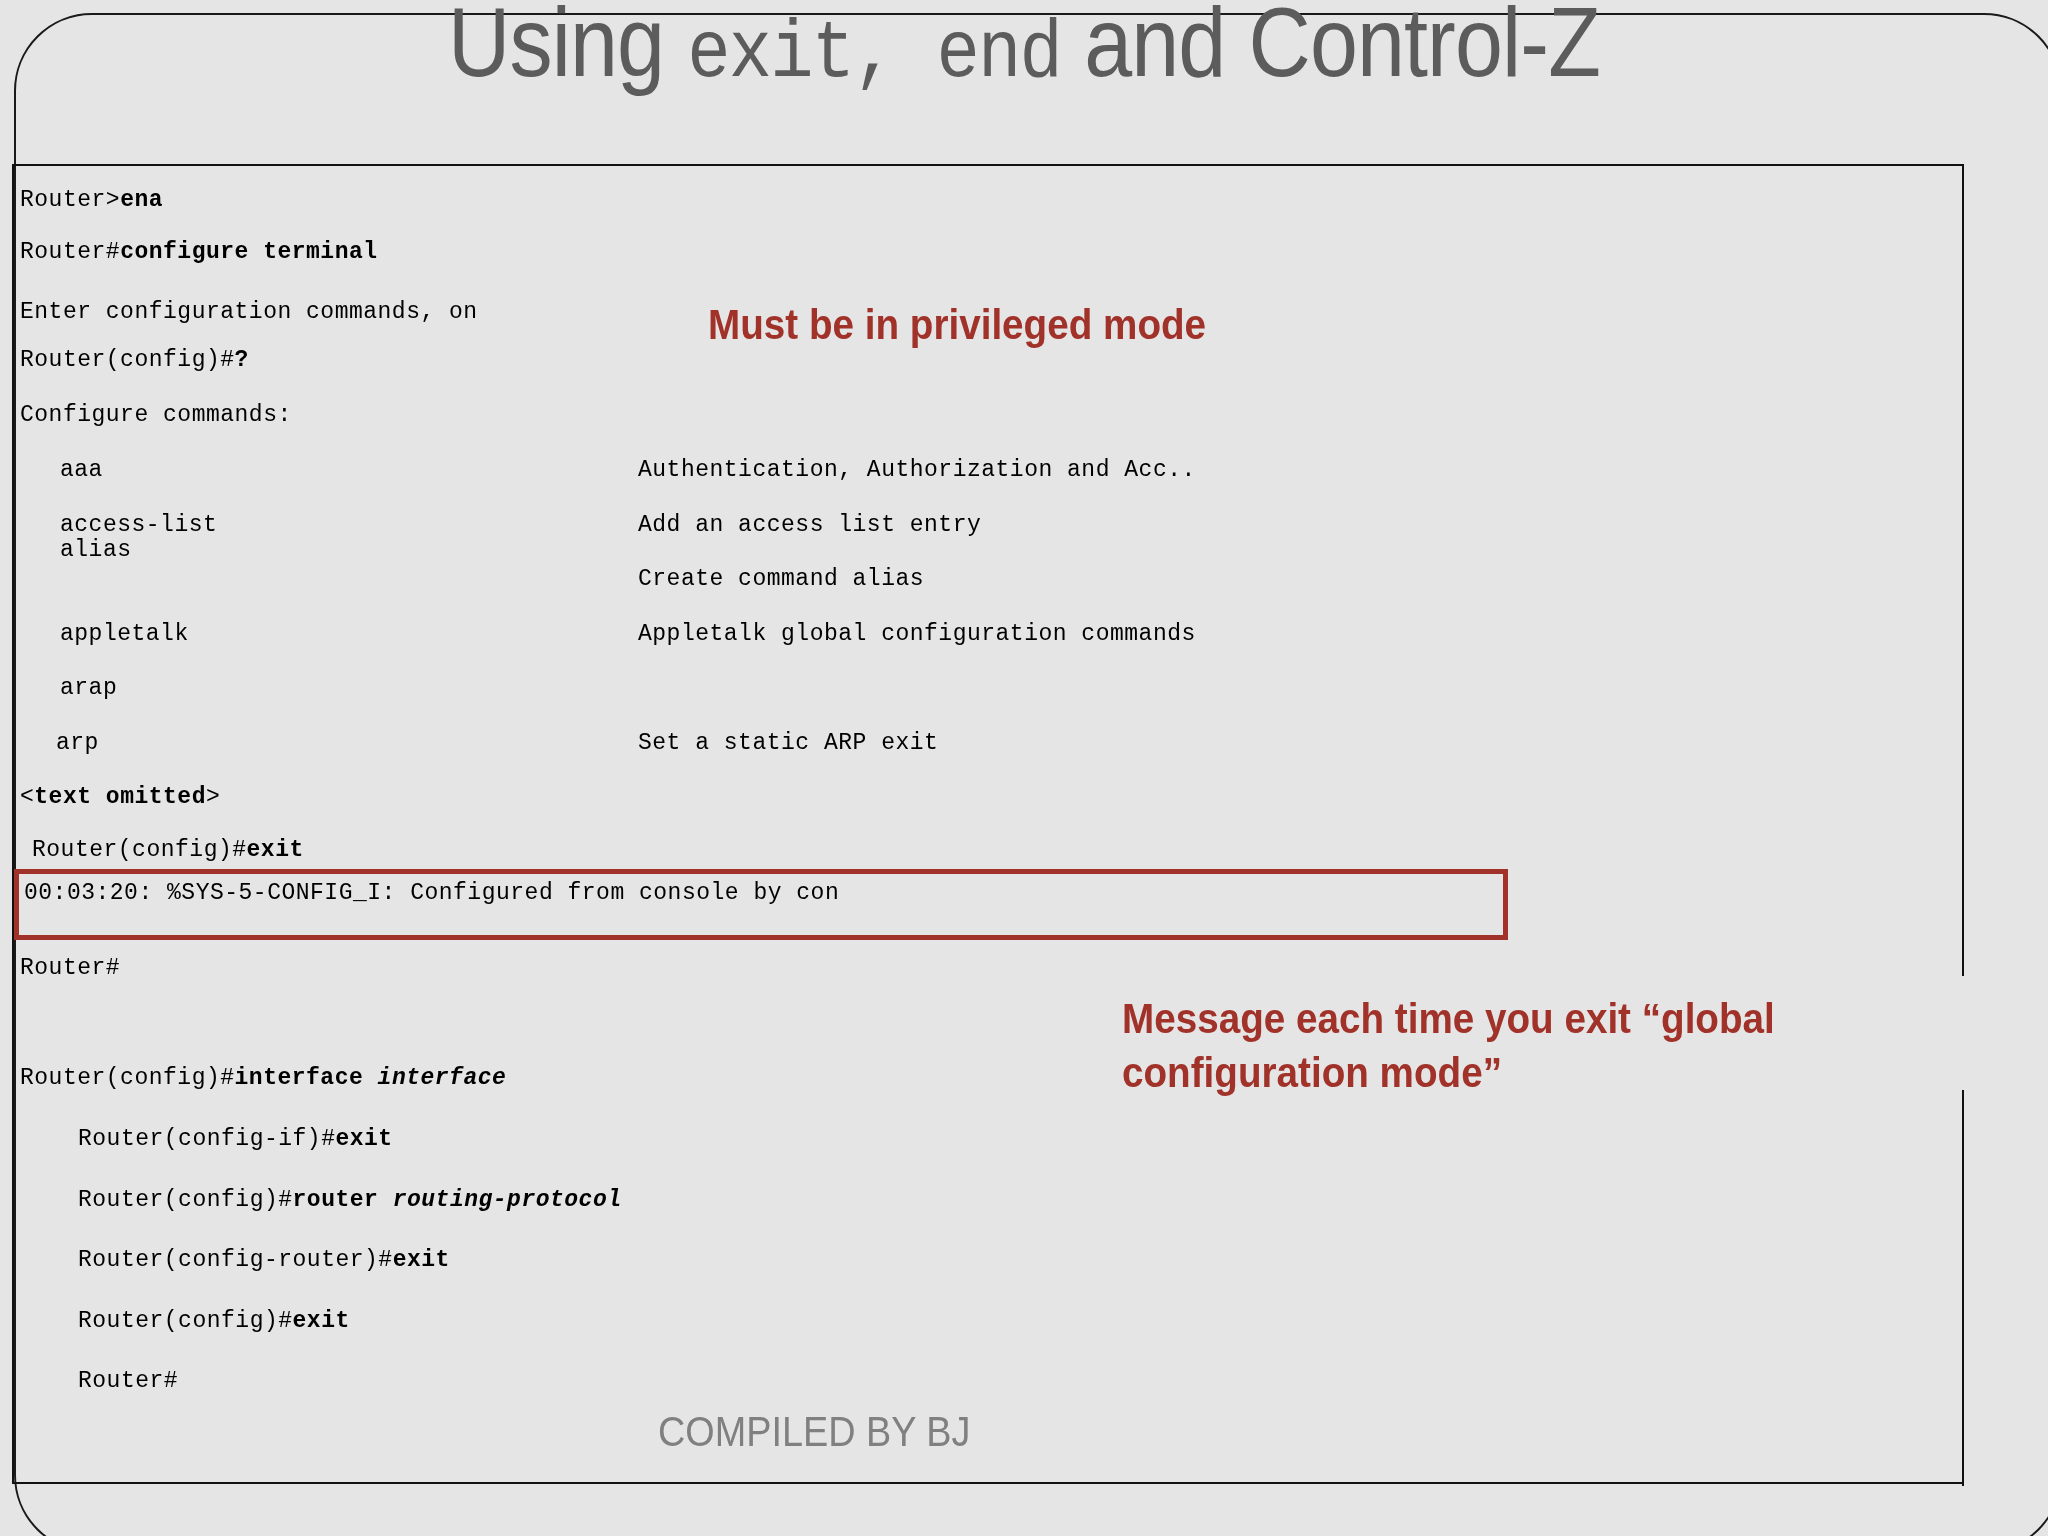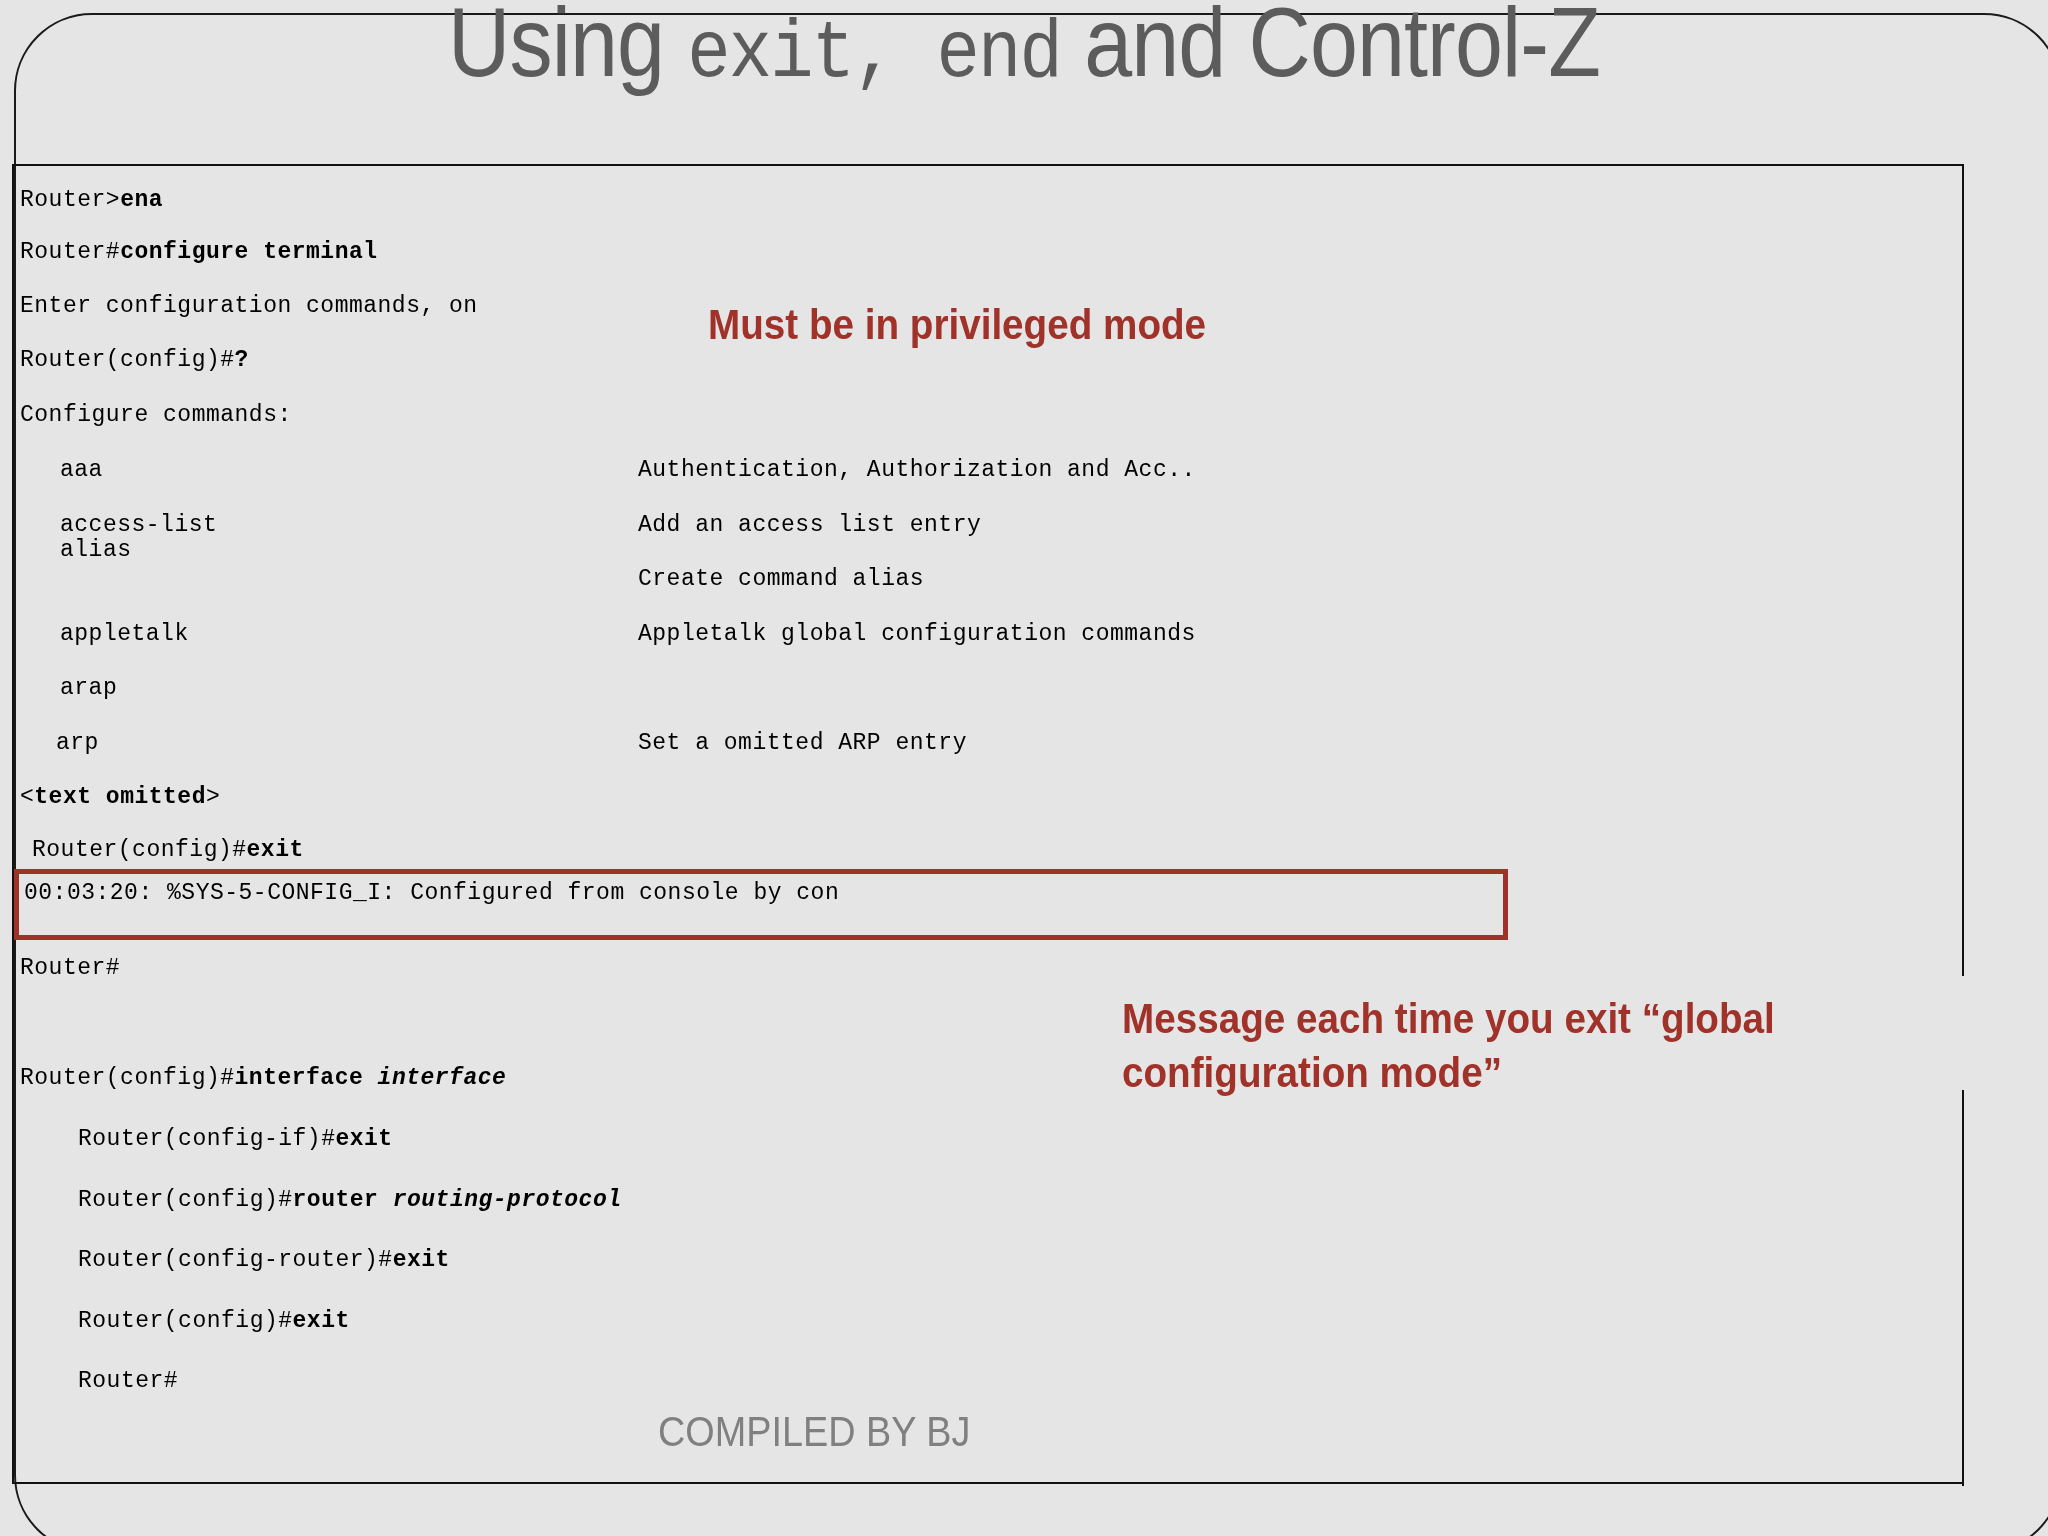--- a/index.html
+++ b/index.html
@@ -151,38 +151,38 @@
   </div>
 
   <div id="content-box"></div>
   <div id="content-box-right-top"></div>
   <div id="content-box-right-bottom"></div>
 
   <div class="term term-line" style="left:20px; top:180px;"><span>Router&gt;</span><b>ena</b></div>
 
   <div class="term term-line" style="left:20px; top:232px;"><span>Router#</span><b>configure terminal</b></div>
 
-  <div class="term term-line" style="left:20px; top:286px;font-family:Liberation Mono, monospace;"><span>Enter configuration commands, on</span></div>
+  <div class="term term-line" style="left:20px; top:292px;font-family:Liberation Mono, monospace;"><span>Enter configuration commands, on</span></div>
 
   <div class="term term-line" style="left:20px; top:340px;"><span>Router(config)#</span><b>?</b></div>
 
   <div class="term term-line" style="left:20px; top:395px;"><span>Configure commands:</span></div>
 
   <div class="term term-line" style="left:60px; top:450px;"><span>aaa</span></div>
   <div class="term term-line" style="left:60px; top:505px;"><span>access-list</span></div>
   <div class="term term-line" style="left:60px; top:530px;"><span>alias</span></div>
   <div class="term term-line" style="left:60px; top:614px;"><span>appletalk</span></div>
   <div class="term term-line" style="left:60px; top:668px;"><span>arap</span></div>
   <div class="term term-line" style="left:56px; top:723px;text-align:center;"><span>arp</span></div>
 
   <div class="term term-line" style="left:638px; top:450px;"><span>Authentication, Authorization and Acc..</span></div>
   <div class="term term-line" style="left:638px; top:505px;"><span>Add an access list entry</span></div>
   <div class="term term-line" style="left:638px; top:559px;"><span>Create command alias</span></div>
   <div class="term term-line" style="left:638px; top:614px;"><span>Appletalk global configuration commands</span></div>
-  <div class="term term-line" style="left:638px; top:723px;"><span>Set a omitted ARP entry</span></div>
+  <div class="term term-line" style="left:638px; top:723px;"><span>Set a static ARP exit</span></div>
 
   <div class="term term-line" style="left:20px; top:777px;"><span>&lt;</span><b>text omitted</b><span>&gt;</span></div>
 
   <div class="term term-line" style="left:32px; top:830px;"><span>Router(config)#</span><b>exit</b></div>
 
   <div id="sys-highlight-box"></div>
 
   <div class="term term-line" style="left:24px; top:873px;"><span>00:03:20: %SYS-5-CONFIG_I: Configured from console by con</span></div>
 
   <div class="term term-line" style="left:20px; top:948px;"><span>Router#</span></div>

